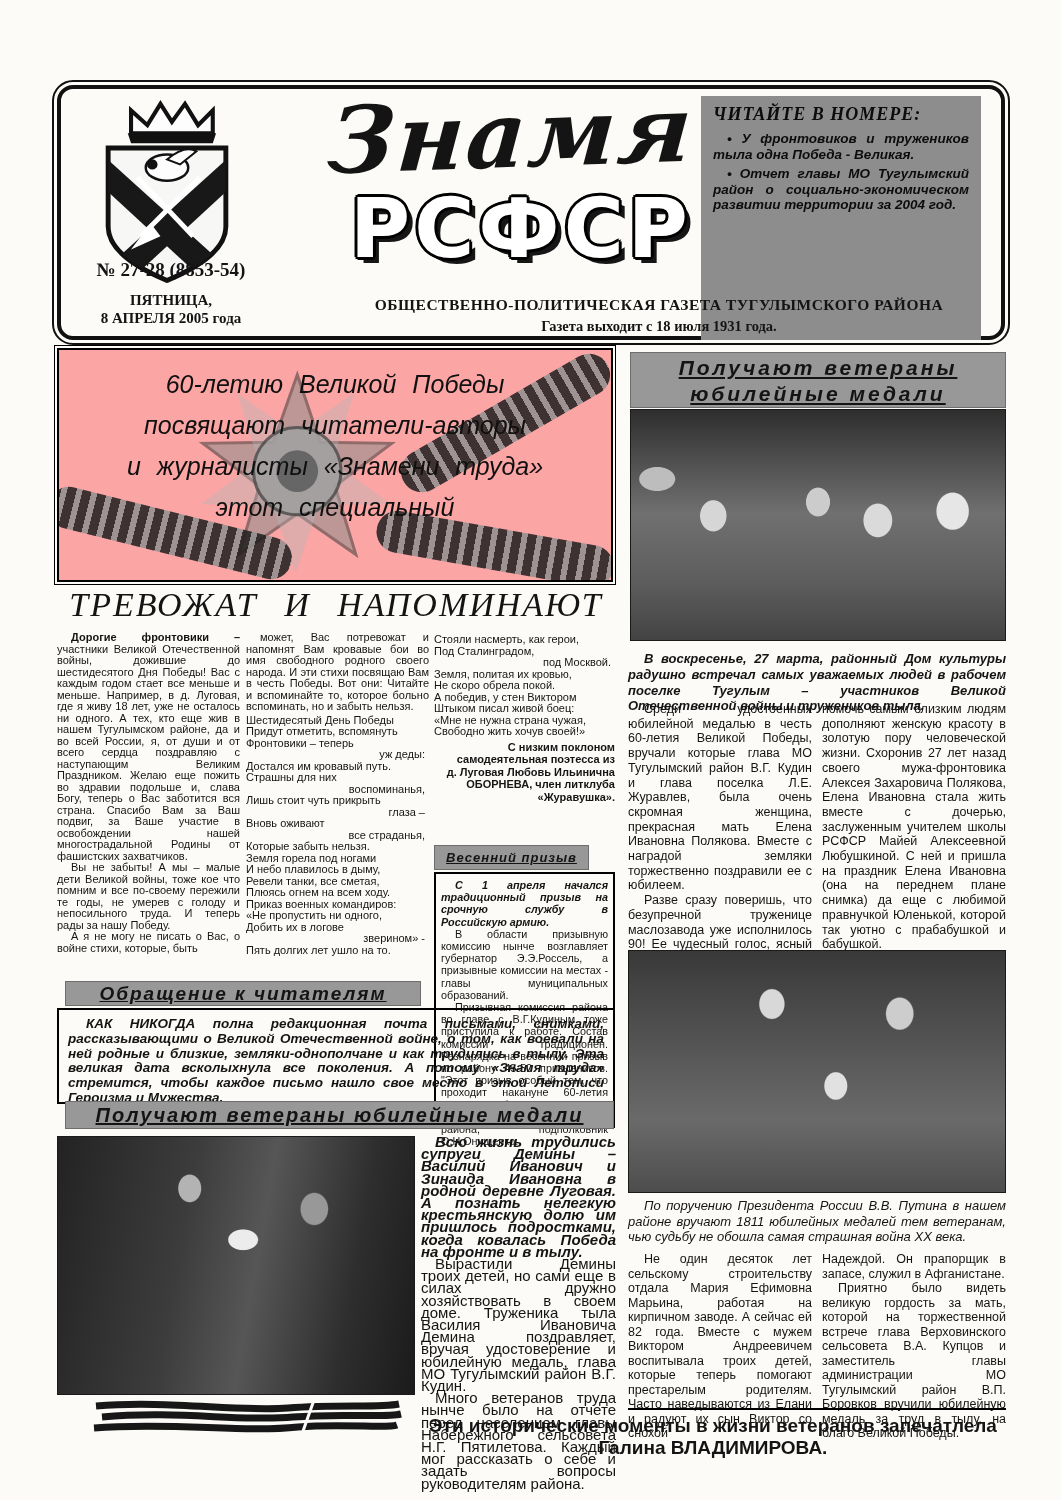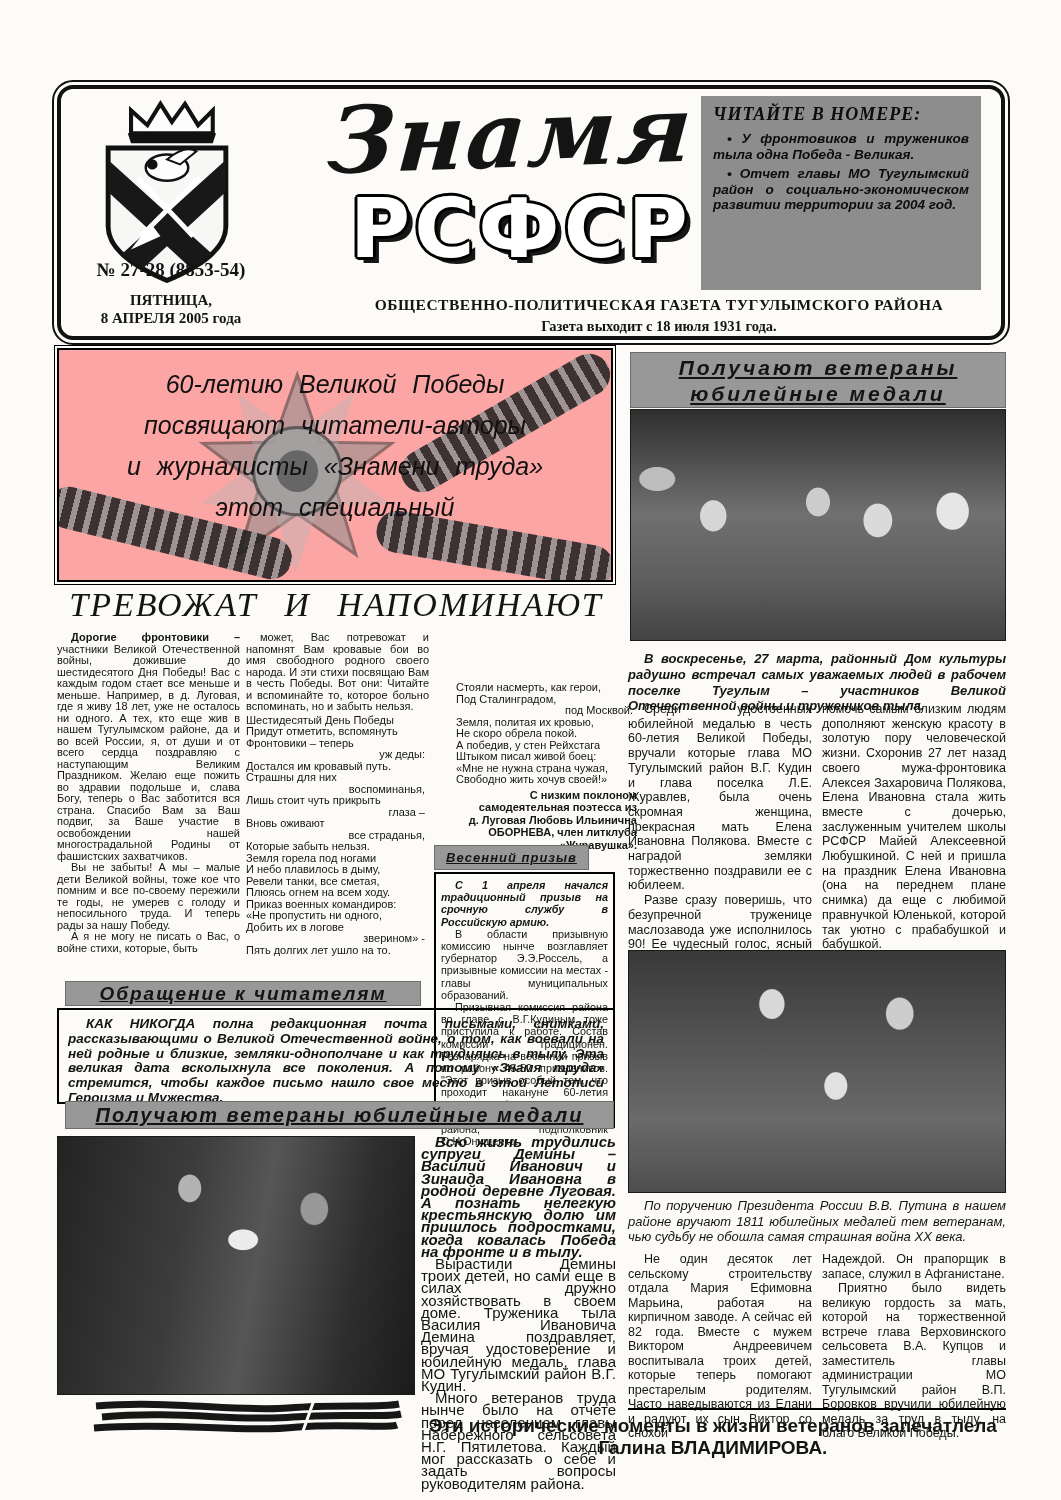--- a/index.html
+++ b/index.html
@@ -15,21 +15,21 @@
             font-weight:bold;font-size:19px;}
   .date-block{left:0;top:202px;width:220px;text-align:center;font-family:"Liberation Serif",serif;
             font-weight:bold;font-size:15px;line-height:18px;}
   .title-script{left:225px;top:-8px;width:450px;text-align:center;font-family:"DejaVu Serif",serif;
             font-style:italic;font-weight:bold;font-size:92px;transform:skewX(-6deg) rotate(-2deg);
             letter-spacing:2px;}
   .title-block{left:250px;top:92px;width:420px;text-align:center;font-family:"DejaVu Sans",sans-serif;
             font-weight:bold;font-size:82px;letter-spacing:4px;color:#fff;
             text-shadow:-2px -2px 0 #000,2px -2px 0 #000,-2px 2px 0 #000,2px 2px 0 #000,
                         -3px 0 0 #000,3px 0 0 #000,0 3px 0 #000,0 -3px 0 #000,6px 6px 0 #161616;}
-  .readbox{left:640px;top:7px;width:280px;height:194px;background:#8d8d8d;box-sizing:border-box;
+  .readbox{left:640px;top:7px;width:280px;height:244px;background:#8d8d8d;box-sizing:border-box;
             padding:8px 12px;color:#0c0c0c;}
   .readbox-title{font-family:"Liberation Serif",serif;font-weight:bold;font-style:italic;
             font-size:18px;letter-spacing:1px;margin-bottom:6px;}
   .readitem{font-weight:bold;font-style:italic;font-size:13.5px;line-height:15.5px;
             text-align:justify;text-indent:14px;margin-bottom:4px;}
   .subtitle{left:252px;top:207px;width:692px;text-align:center;font-family:"Liberation Serif",serif;
             font-weight:bold;font-size:15.5px;letter-spacing:.5px;}
   .founded{left:252px;top:229px;width:692px;text-align:center;font-family:"Liberation Serif",serif;
             font-weight:bold;font-size:14.5px;}
 
@@ -72,21 +72,21 @@
   .photo-family{left:628px;top:950px;width:378px;height:243px;background:
       radial-gradient(ellipse 22px 26px at 38% 22%, #d8d8d8 55%, rgba(0,0,0,0) 60%),
       radial-gradient(ellipse 24px 28px at 72% 26%, #cdcdcd 55%, rgba(0,0,0,0) 60%),
       radial-gradient(ellipse 20px 24px at 55% 56%, #e1e1e1 55%, rgba(0,0,0,0) 60%),
       linear-gradient(180deg,#393939 0%,#555 40%,#6a6a6a 70%,#4d4d4d 100%);}
 
   
   .headline-main{left:57px;top:586px;width:558px;text-align:center;font-family:"Liberation Serif",serif;
       font-style:italic;font-size:34px;letter-spacing:2px;word-spacing:16px;}
   .col{top:632px;width:183px;font-size:11px;line-height:11.5px;text-align:justify;}
-  .c1{left:57px;} .c2{left:246px;} .c3{left:456px;width:181px;margin-top:48px;}
+  .c1{left:57px;} .c2{left:246px;} .c3{left:434px;width:181px;}
   .para{margin:0;text-indent:14px;}
   .poem{margin-top:2px;text-align:left;}
   .pline{white-space:pre-wrap;}
   .pline.r{text-align:right;padding-right:4px;}
   .sig{margin-top:3px;font-weight:bold;text-align:right;}
   .sigline{line-height:12.5px;}
 
   .spring-box{left:434px;top:872px;width:181px;height:256px;border:2px solid #000;box-sizing:border-box;
       padding:5px 5px;font-size:10.8px;line-height:12.2px;text-align:justify;}
   .spring-box .first{font-style:italic;font-weight:bold;}
@@ -213,21 +213,21 @@
       </div>
   </div>
 
   <div class="abs col c3">
     <div class="poem">
         <div class="pline">Стояли насмерть, как герои,</div>
         <div class="pline">Под Сталинградом,</div>
         <div class="pline r">под Москвой.</div>
         <div class="pline">Земля, политая их кровью,</div>
         <div class="pline">Не скоро обрела покой.</div>
-        <div class="pline">А победив, у стен Рейхстага</div>
+        <div class="pline">А победив, у стен Виктором</div>
         <div class="pline">Штыком писал живой боец:</div>
         <div class="pline">«Мне не нужна страна чужая,</div>
         <div class="pline">Свободно жить хочув своей!»</div>
       </div>
     <div class="sig">
         <div class="sigline">С низким поклоном</div>
         <div class="sigline">самодеятельная поэтесса из</div>
         <div class="sigline">д. Луговая Любовь Ильинична</div>
         <div class="sigline">ОБОРНЕВА, член литклуба</div>
         <div class="sigline">«Журавушка».</div>

